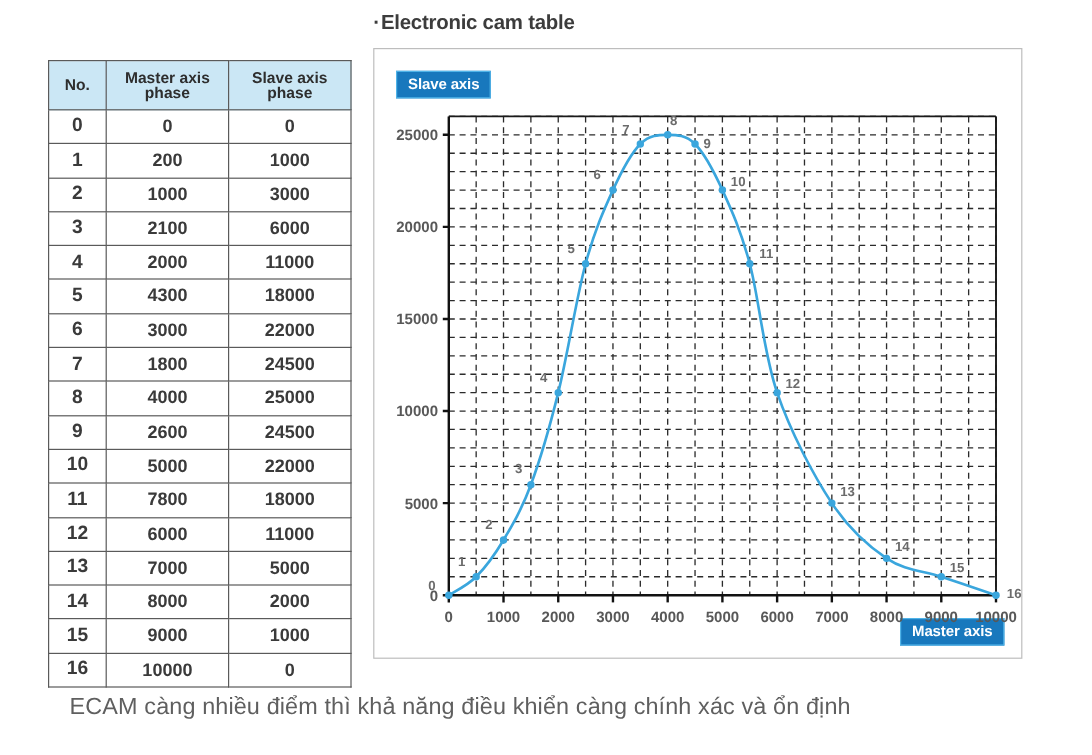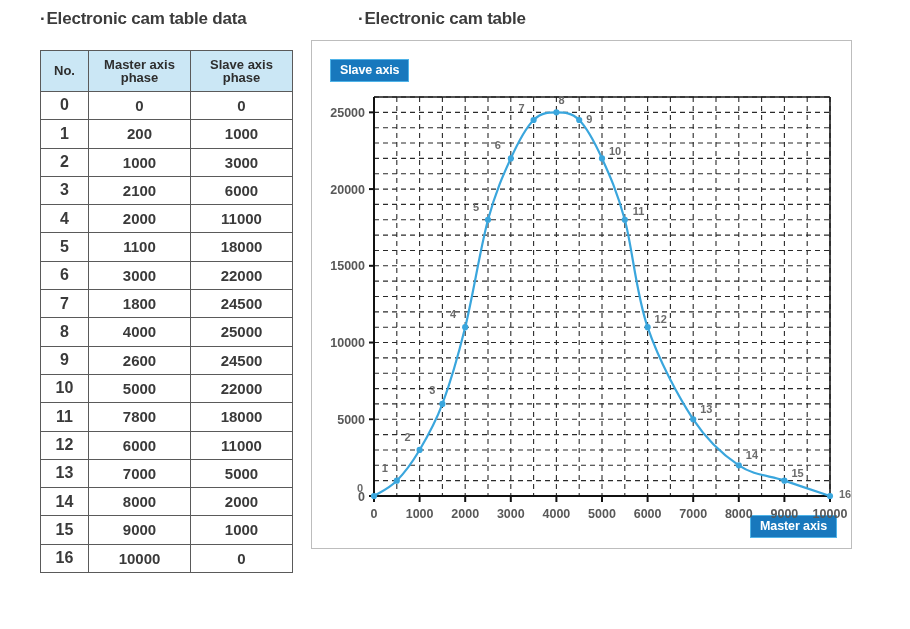--- a/index.html
+++ b/index.html
@@ -18,21 +18,21 @@
     position:absolute;
     font-size:17px;
     font-weight:700;
     color:#3c3c3c;
     letter-spacing:-.2px;
     white-space:nowrap;
   }
   .sec-title .bullet{font-weight:700;margin-right:1px;}
 
   #title-table{left:40px;top:9px;}
-  #title-chart{left:311px;top:9px;margin-left:47px;}
+  #title-chart{left:311px;top:9px;}
 
   
   .table-wrap{
     position:absolute;
     left:40px;top:50px;
     width:252px;
   }
   table.cam{
     border-collapse:collapse;
     width:252px;
@@ -114,23 +114,20 @@
     color:#5f5f5f;
     letter-spacing:.1px;
     white-space:nowrap;
   }
 </style>
 </head>
 <body>
 
 <div class="root">
 
-  <div class="sec-title" id="title-table">
-    <span class="bullet">·</span><span>Electronic cam table data</span>
-  </div>
 
   <div class="sec-title" id="title-chart">
     <span class="bullet">·</span><span>Electronic cam table</span>
   </div>
 
   <div class="table-wrap">
     <table class="cam">
       <colgroup>
         <col class="c-no">
           <col class="c-m">
@@ -170,21 +167,21 @@
             <td class="num">2100</td>
             <td class="num">6000</td>
           </tr>
           <tr>
             <td class="idx">4</td>
             <td class="num">2000</td>
             <td class="num">11000</td>
           </tr>
           <tr>
             <td class="idx">5</td>
-            <td class="num">1100</td>
+            <td class="num">4300</td>
             <td class="num">18000</td>
           </tr>
           <tr>
             <td class="idx">6</td>
             <td class="num">3000</td>
             <td class="num">22000</td>
           </tr>
           <tr>
             <td class="idx">7</td>
             <td class="num">1800</td>
@@ -374,14 +371,15 @@
             <text x="433.8" y="418.3" class="ptlabel" text-anchor="start">14</text>
             <circle cx="472.40000000000003" cy="439.65384615384613" r="3.1" fill="#3aa6dd"></circle>
             <text x="479.4" y="435.7" class="ptlabel" text-anchor="start">15</text>
             <circle cx="518" cy="455" r="3.1" fill="#3aa6dd"></circle>
             <text x="527.0" y="457.0" class="ptlabel" text-anchor="start">16</text>
           </g>
         </svg>
     </div>
   </div>
 
+  <div id="caption">ECAM càng nhiều điểm thì khả năng điều khiển càng chính xác và ổn định</div>
 
 </div>
 
 </body></html>

